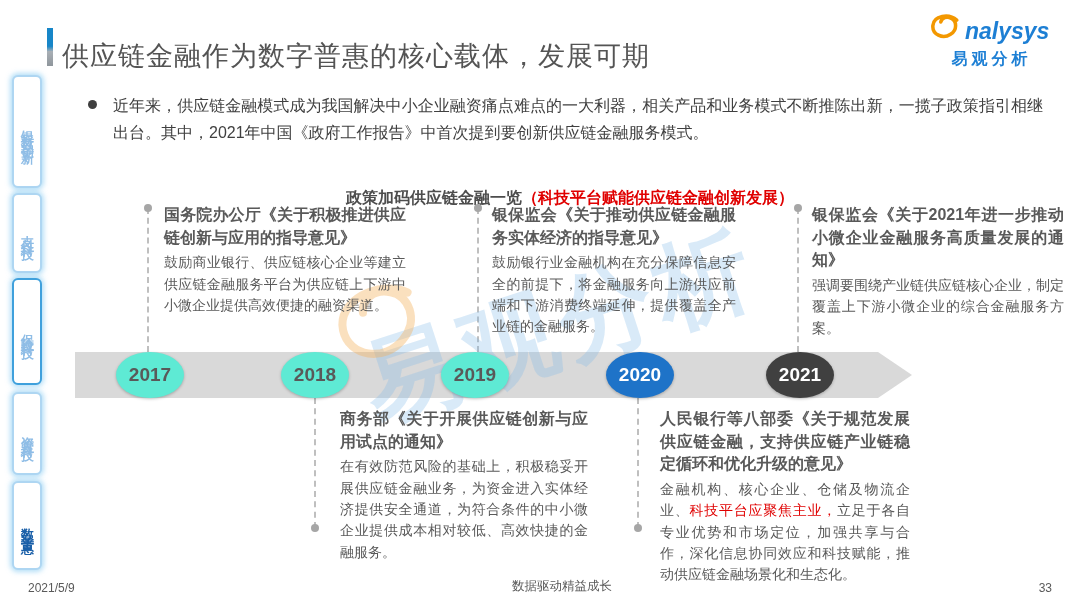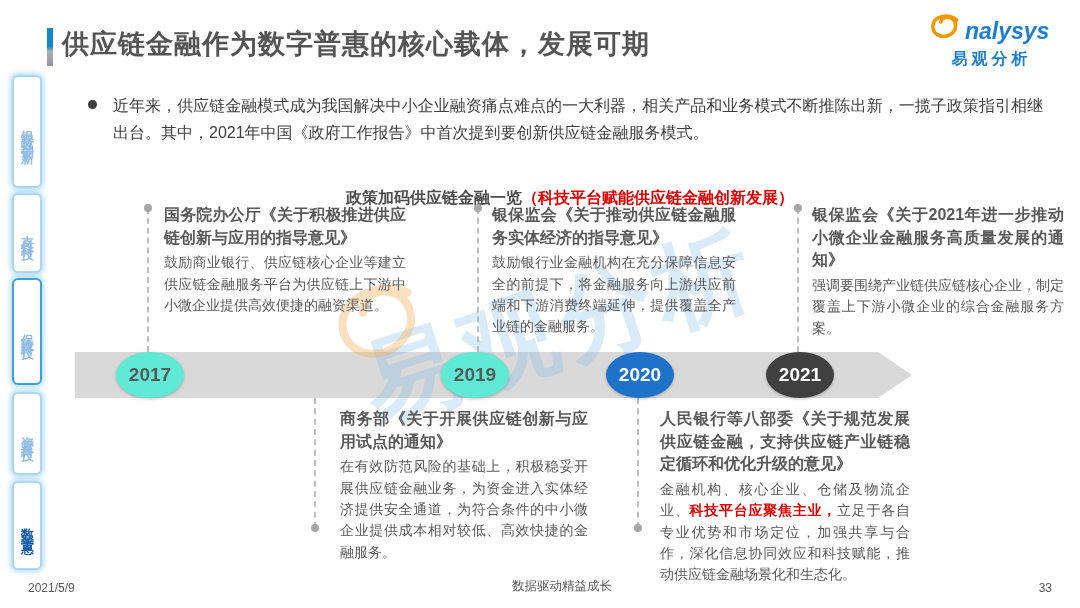--- a/index.html
+++ b/index.html
@@ -22,22 +22,22 @@
   }
   .side-tab.border-strong { border-color:#3fa0dc; }
   .side-tab.active { color:#1a5fa8; }
 
   
   .title-bar {
     position:absolute; left:47px; top:28px; width:6px; height:38px;
     background:linear-gradient(#1786c8 0%,#1786c8 48%,#a9afb5 62%,#8f969c 100%);
   }
   .page-title {
-    position:absolute; left:62px; top:26px;
-    font-size:27px; font-weight:bold; color:#545454; letter-spacing:1px;
+    position:absolute; left:62px; top:38px;
+    font-size:27px; font-weight:normal; color:#545454; letter-spacing:1px;
   }
   .logo { position:absolute; right:26px; top:14px; width:125px; text-align:center; }
   .logo-row { display:flex; align-items:center; justify-content:flex-start; }
   .logo-word { font-size:23px; font-weight:bold; font-style:italic; color:#1d7fd4; letter-spacing:0; }
   .logo-cn { font-size:16px; font-weight:bold; color:#1d7fd4; letter-spacing:4px; margin-top:1px; }
 
   
   .bullet-dot { position:absolute; left:88px; top:100px; width:9px; height:9px; border-radius:50%; background:#3f3f3f; }
   .bullet-text {
     position:absolute; left:113px; top:92px; width:930px;
@@ -83,21 +83,21 @@
   .connector.down { top:398px; height:130px; }
   .conn-dot { position:absolute; left:-5px; width:8px; height:8px; border-radius:50%; background:#a6a6a6; }
   .connector.up .conn-dot { top:-4px; }
   .connector.down .conn-dot { bottom:-4px; }
 
   .policy-block { position:absolute; z-index:3; width:248px; }
   .policy-block.above { top:204px; }
   .policy-block.below { top:408px; }
   .policy-title { font-size:16px; font-weight:bold; color:#595959; line-height:1.42; text-align:justify; }
   .policy-body  { font-size:14px; color:#595959; line-height:1.52; text-align:justify; margin-top:3px; }
-  .policy-body .hl { color:#e00000; font-weight:bold;margin-top:40px; }
+  .policy-body .hl { color:#e00000; font-weight:normal;margin-top:40px; }
 
   
   .footer-date { position:absolute; left:28px; bottom:13px; font-size:12px; color:#595959; }
   .footer-center { position:absolute; left:0; right:0; bottom:13px; text-align:center; font-size:12.5px; color:#595959;padding-left:44px; }
   .footer-page { position:absolute; right:28px; bottom:13px; font-size:12px; color:#595959; }
 </style>
 </head>
 <body>
 
 <div class="page">
@@ -161,20 +161,21 @@
       <span class="conn-dot"></span>
     </div>
   <div class="connector down" style="left:314px;">
       <span class="conn-dot"></span>
     </div>
   <div class="connector down" style="left:637px;">
       <span class="conn-dot"></span>
     </div>
 
   <div class="year-node" style="left:116px;">2017</div>
+  <div class="year-node" style="left:281px;">2018</div>
   <div class="year-node" style="left:441px;">2019</div>
   <div class="year-node node-blue" style="left:606px;">2020</div>
   <div class="year-node node-red" style="left:766px;">2021</div>
 
   <div class="policy-block above" style="left:164px;width:242px;">
     <div class="policy-title">国务院办公厅《关于积极推进供应链创新与应用的指导意见》</div>
     <div class="policy-body">鼓励商业银行、供应链核心企业等建立供应链金融服务平台为供应链上下游中小微企业提供高效便捷的融资渠道。</div>
   </div>
   <div class="policy-block above" style="left:492px;width:244px;">
     <div class="policy-title">银保监会《关于推动供应链金融服务实体经济的指导意见》</div>

